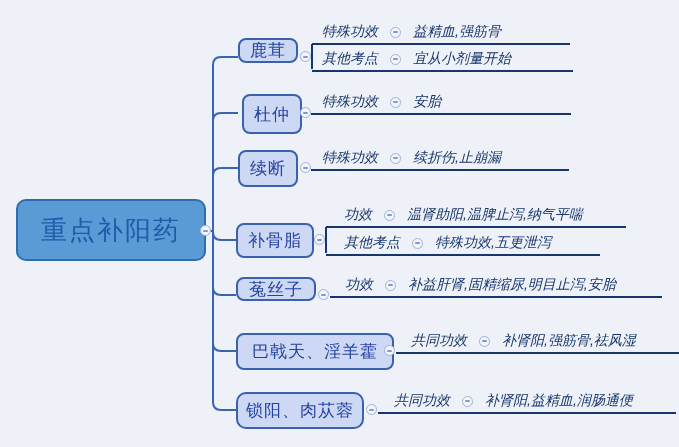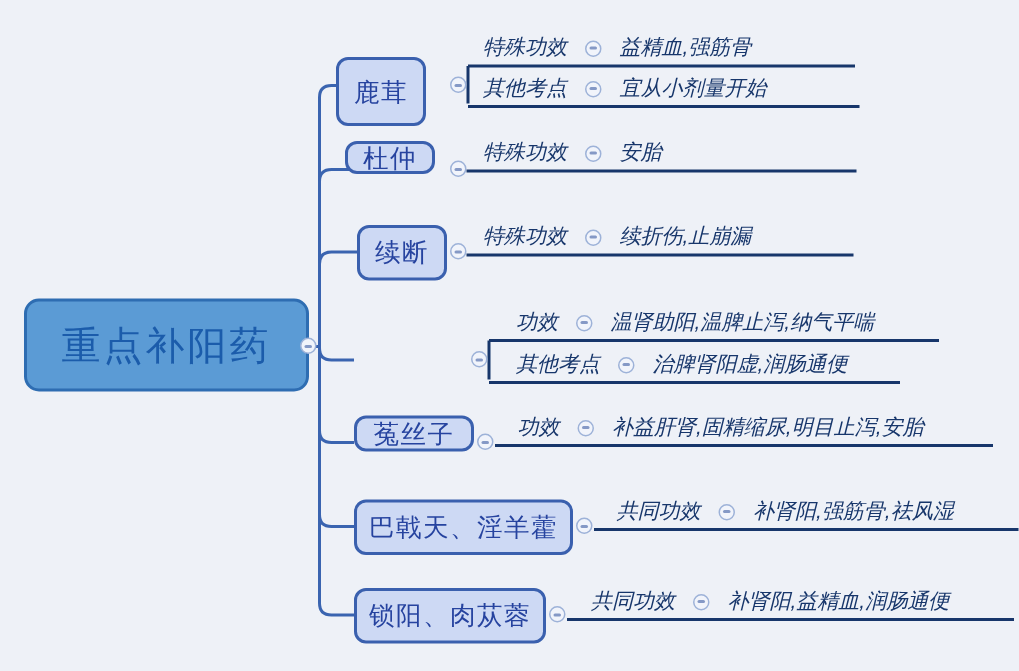--- a/index.html
+++ b/index.html
@@ -61,40 +61,40 @@
 
     <path d="M312,44 V69" stroke="#17366b" stroke-width="2" fill="none"></path>
     <path d="M326,227 V253" stroke="#17366b" stroke-width="2" fill="none"></path>
   </svg>
 
   <div class="root-node" style="left:16px;top:199px;width:190px;height:62px;">重点补阳药</div>
   <div class="collapse abs" style="left:200px;top:225px;">
       <span class="dash"></span>
     </div>
 
-  <div class="branch" style="left:224px;top:38px;width:60px;height:46px;">鹿茸</div>
+  <div class="branch" style="left:238px;top:38px;width:60px;height:25px;">鹿茸</div>
   <div class="collapse abs" style="left:300px;top:51px;">
       <span class="dash"></span>
     </div>
   <div class="row" style="left:312px;top:21px;width:248px;padding-left:10px;">
     <span class="rlabel">特殊功效</span>
     <span class="collapse">
         <span class="dash"></span>
       </span>
     <span class="rvalue">益精血,强筋骨</span>
   </div>
   <div class="row" style="left:312px;top:48px;width:251px;padding-left:10px;">
     <span class="rlabel">其他考点</span>
     <span class="collapse">
         <span class="dash"></span>
       </span>
     <span class="rvalue">宜从小剂量开始</span>
   </div>
 
-  <div class="branch" style="left:230px;top:94px;width:60px;height:22px;">杜仲</div>
+  <div class="branch" style="left:242px;top:94px;width:60px;height:40px;">杜仲</div>
   <div class="collapse abs" style="left:300px;top:107px;">
       <span class="dash"></span>
     </div>
   <div class="row" style="left:311px;top:91px;width:249px;padding-left:11px;">
     <span class="rlabel">特殊功效</span>
     <span class="collapse">
         <span class="dash"></span>
       </span>
     <span class="rvalue">安胎</span>
   </div>
@@ -104,63 +104,64 @@
       <span class="dash"></span>
     </div>
   <div class="row" style="left:311px;top:147px;width:247px;padding-left:11px;">
     <span class="rlabel">特殊功效</span>
     <span class="collapse">
         <span class="dash"></span>
       </span>
     <span class="rvalue">续折伤,止崩漏</span>
   </div>
 
+  <div class="branch" style="left:236px;top:223px;width:78px;height:35px;">补骨脂</div>
   <div class="collapse abs" style="left:314px;top:234px;">
       <span class="dash"></span>
     </div>
   <div class="row" style="left:326px;top:204px;width:282px;padding-left:18px;">
     <span class="rlabel">功效</span>
     <span class="collapse">
         <span class="dash"></span>
       </span>
     <span class="rvalue">温肾助阳,温脾止泻,纳气平喘</span>
   </div>
   <div class="row" style="left:326px;top:232px;width:256px;padding-left:18px;">
     <span class="rlabel">其他考点</span>
     <span class="collapse">
         <span class="dash"></span>
       </span>
-    <span class="rvalue">治脾肾阳虚,润肠通便</span>
+    <span class="rvalue">特殊功效,五更泄泻</span>
   </div>
 
   <div class="branch" style="left:236px;top:277px;width:80px;height:24px;">菟丝子</div>
   <div class="collapse abs" style="left:318px;top:289px;">
       <span class="dash"></span>
     </div>
   <div class="row" style="left:330px;top:274px;width:317px;padding-left:15px;">
     <span class="rlabel">功效</span>
     <span class="collapse">
         <span class="dash"></span>
       </span>
     <span class="rvalue">补益肝肾,固精缩尿,明目止泻,安胎</span>
   </div>
 
-  <div class="branch" style="left:236px;top:333px;width:146px;height:37px;">巴戟天、淫羊藿</div>
+  <div class="branch" style="left:236px;top:333px;width:158px;height:37px;">巴戟天、淫羊藿</div>
   <div class="collapse abs" style="left:384px;top:345px;">
       <span class="dash"></span>
     </div>
   <div class="row" style="left:396px;top:330px;width:270px;padding-left:15px;">
     <span class="rlabel">共同功效</span>
     <span class="collapse">
         <span class="dash"></span>
       </span>
     <span class="rvalue">补肾阳,强筋骨,祛风湿</span>
   </div>
 
-  <div class="branch" style="left:236px;top:392px;width:128px;height:37px;">锁阳、肉苁蓉</div>
+  <div class="branch" style="left:236px;top:392px;width:128px;height:37px;border-radius:10px;">锁阳、肉苁蓉</div>
   <div class="collapse abs" style="left:366px;top:404px;">
       <span class="dash"></span>
     </div>
   <div class="row" style="left:378px;top:390px;width:282px;padding-left:16px;">
     <span class="rlabel">共同功效</span>
     <span class="collapse">
         <span class="dash"></span>
       </span>
     <span class="rvalue">补肾阳,益精血,润肠通便</span>
   </div>

